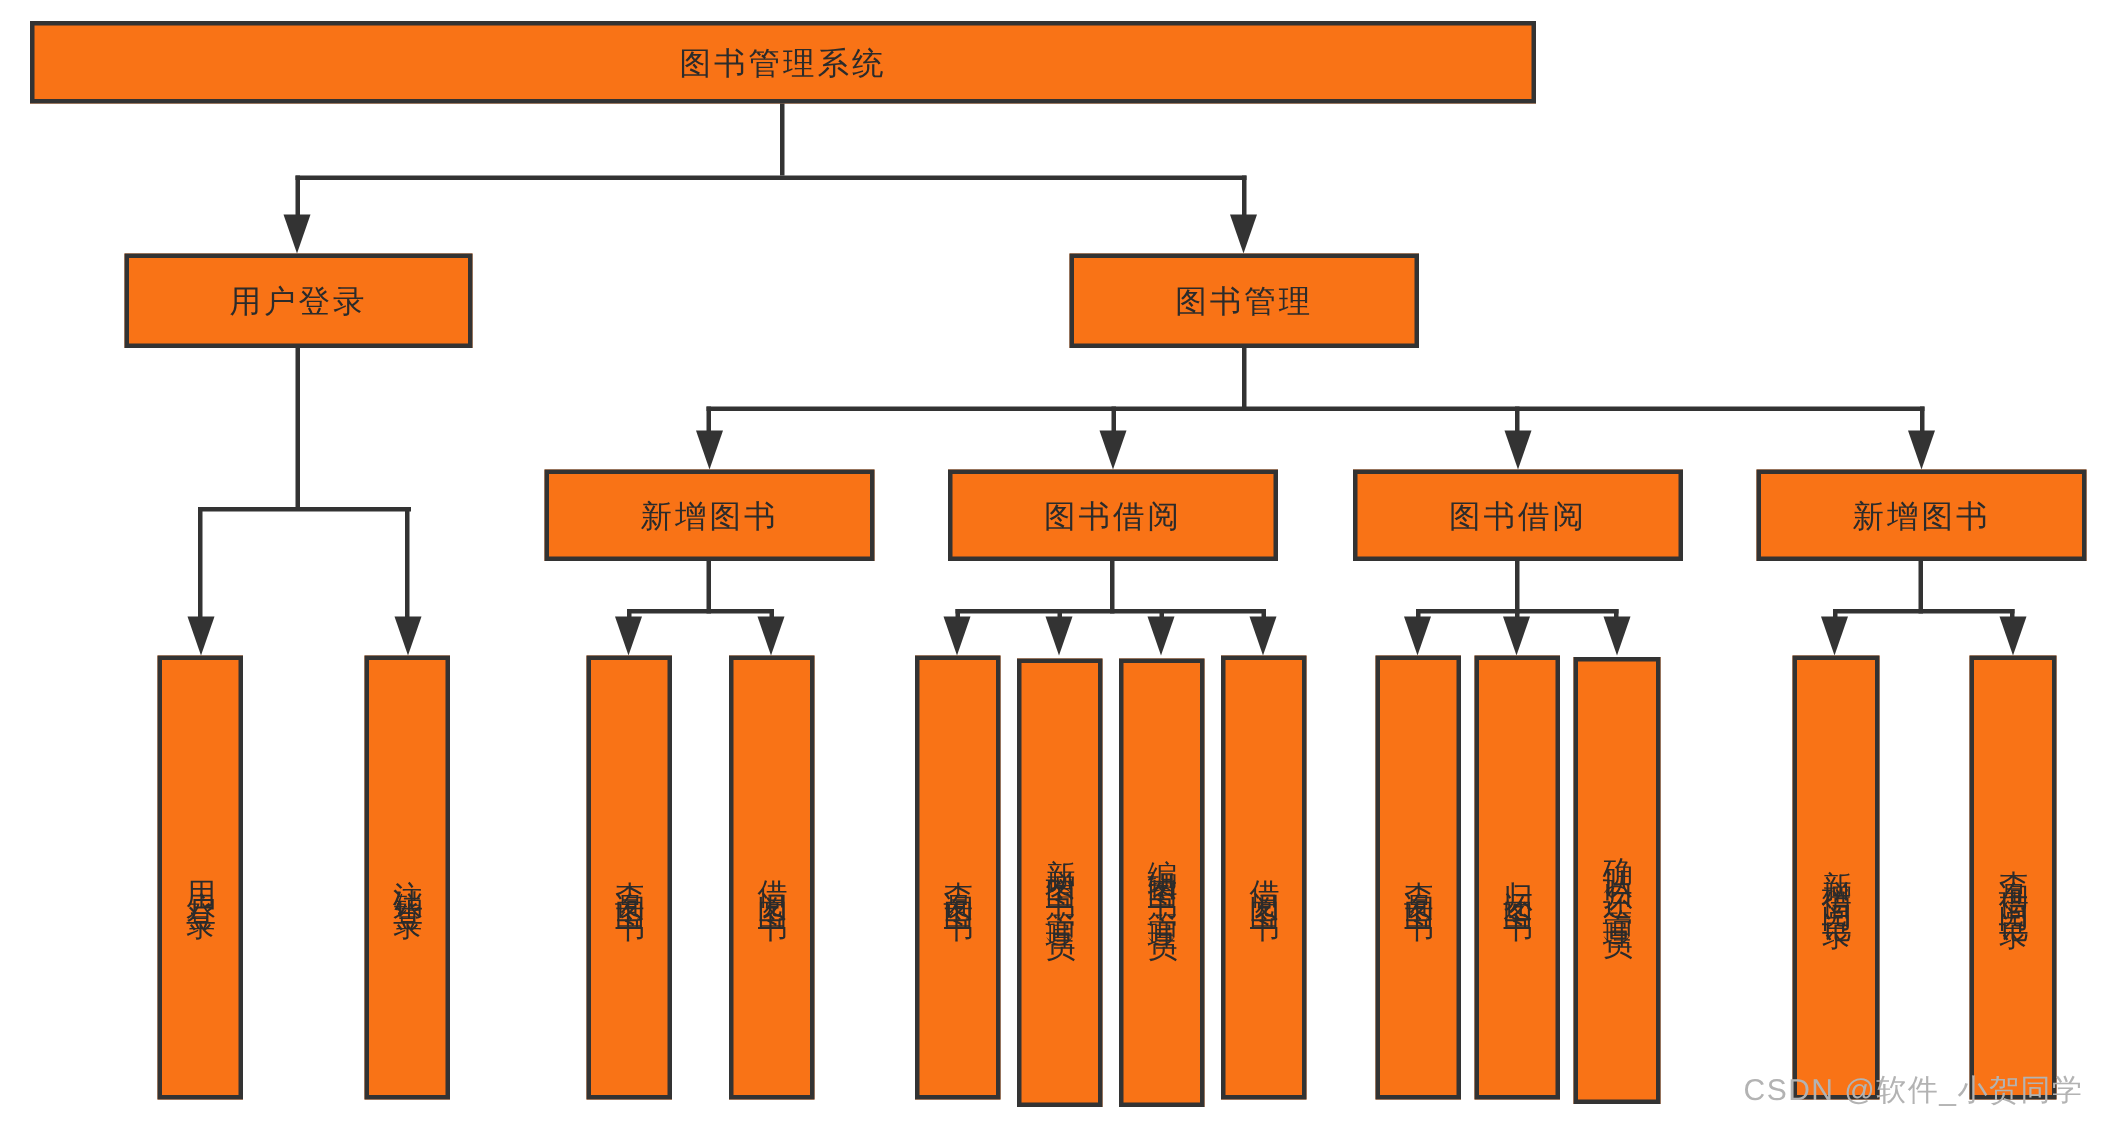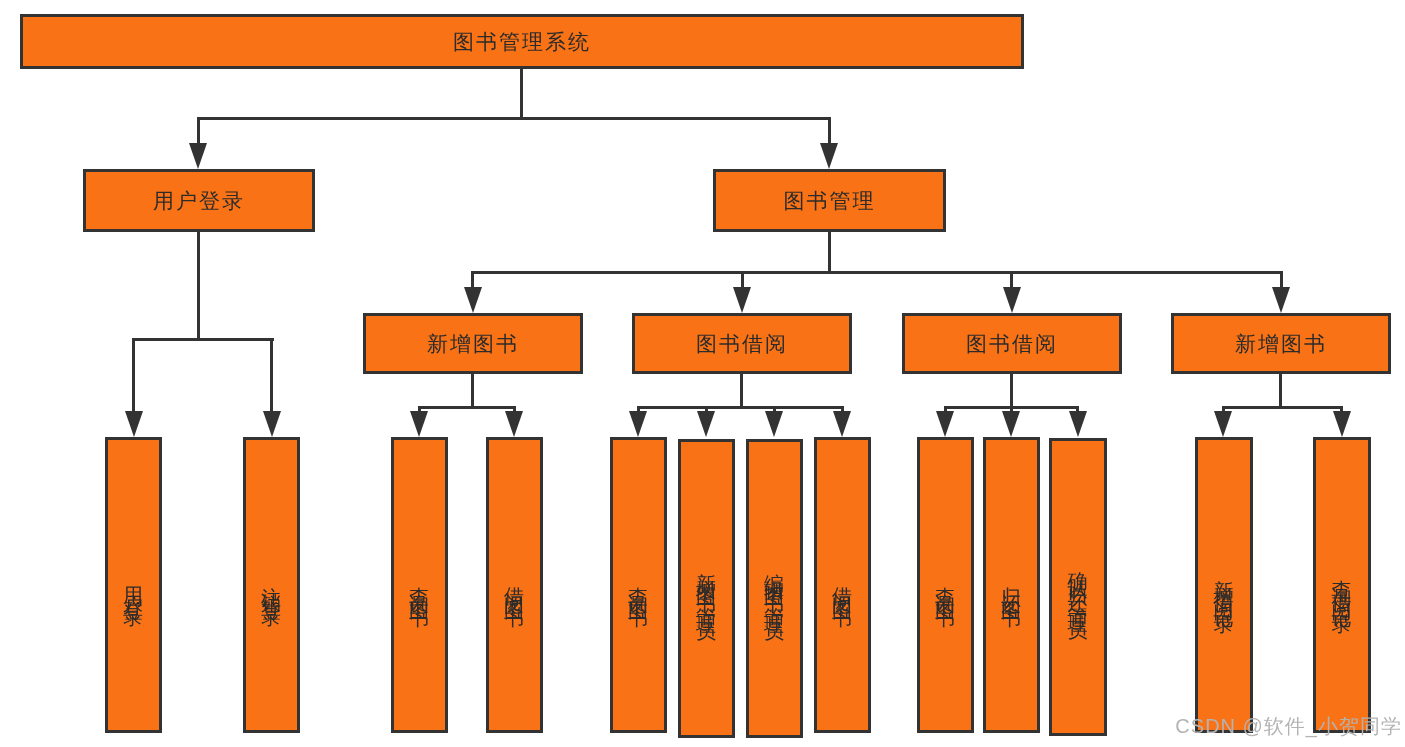--- a/index.html
+++ b/index.html
@@ -38,21 +38,21 @@
   .vline { width: 3px; }
   .arrow {
     position: absolute;
     width: 0; height: 0;
     border-left: 9px solid transparent;
     border-right: 9px solid transparent;
     border-top: 26px solid #333333;
   }
   .watermark {
     position: absolute;
-    right: 3px;
+    right: 16px;
     top: 713px;
     font-size: 20px;
     color: #b3b3b3;
     letter-spacing: 1px;
     z-index: 5;
     white-space: nowrap;
   }
 </style>
 </head>
 <body>

